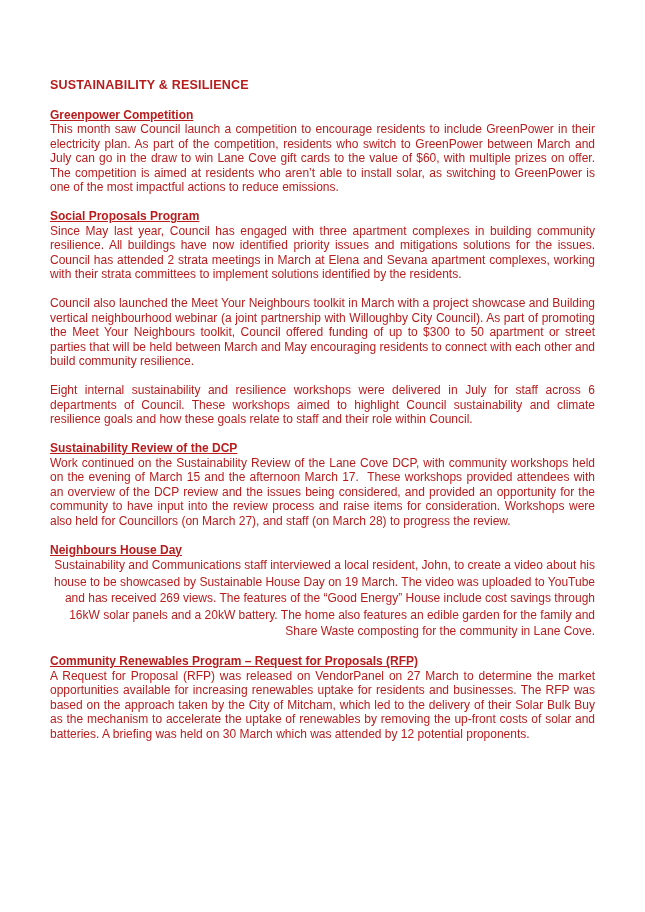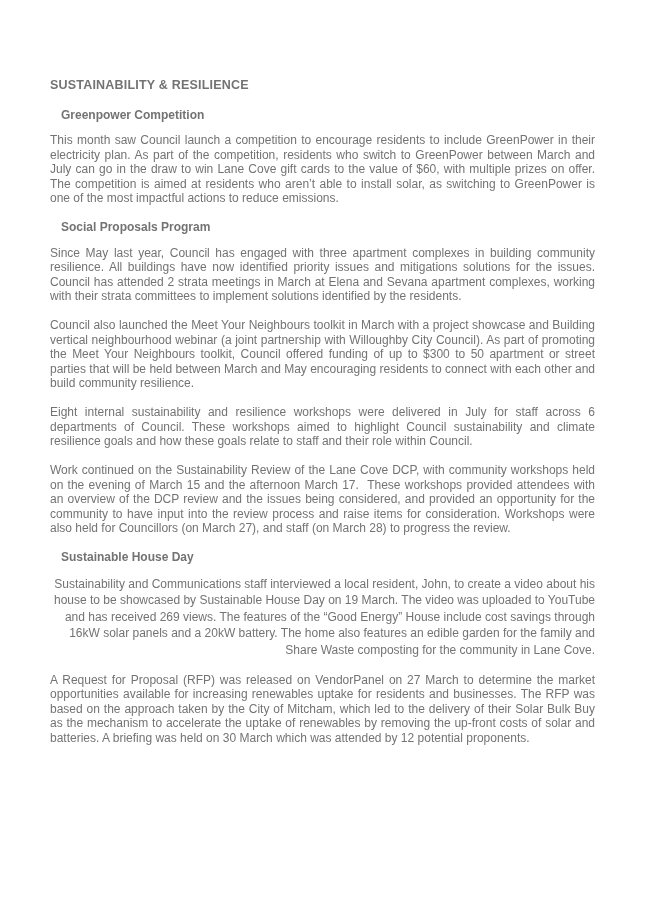--- a/index.html
+++ b/index.html
@@ -10,36 +10,37 @@
   .page {
     position: relative;
     width: 645px;
     height: 912px;
     box-sizing: border-box;
     background: #ffffff;
     padding: 78px 50px 0 50px;
     font-family: "Liberation Sans", sans-serif;
     font-size: 12px;
     line-height: 14.5px;
-    color: #737373;
+    color: #b91c1c;
     overflow: hidden;
   }
   .doc-title {
     font-size: 12.5px;
     font-weight: 700;
     margin: 0 0 15px 0;
     letter-spacing: 0.2px;
   }
   .section {
     margin: 0;
   }
   .section-heading {
     font-size: 12px;
     font-weight: 700;
-    margin: 11px;
+    margin: 0;
+    text-decoration: underline;
   }
   .para {
     margin: 0 0 14.5px 0;
     text-align: justify;
   }
   .para.ragged {
     text-align: right;
     line-height: 16.5px;
   }
   .i {
@@ -61,25 +62,27 @@
     <h2 class="section-heading">Social Proposals Program</h2>
     <p class="para"><span>Since May last year, Council has engaged with three apartment complexes in building community resilience. All buildings have now identified priority issues and mitigations solutions for the issues. Council has attended 2 strata meetings in March at Elena and Sevana apartment complexes, working with their strata committees to implement solutions identified by the residents.</span></p>
     <p class="para"><span>Council also launched the </span><span class="i">Meet Your Neighbours</span><span> toolkit in March with a project showcase and Building vertical neighbourhood webinar (a joint partnership with Willoughby City Council). As part of promoting the </span><span class="i">Meet Your Neighbours</span><span> toolkit, Council offered funding of up to $300 to 50 apartment or street parties that will be held between March and May encouraging residents to connect with each other and build community resilience.</span></p>
   </section>
 
   <section class="section">
     <p class="para"><span>Eight internal sustainability and resilience workshops were delivered in July for staff across 6 departments of Council. These workshops aimed to highlight Council sustainability and climate resilience goals and how these goals relate to staff and their role within Council.</span></p>
   </section>
 
   <section class="section">
+    <h2 class="section-heading">Sustainability Review of the DCP</h2>
     <p class="para"><span>Work continued on the Sustainability Review of the Lane Cove DCP, with community workshops held on the evening of March 15 and the afternoon March 17.&nbsp; These workshops provided attendees with an overview of the DCP review and the issues being considered, and provided an opportunity for the community to have input into the review process and raise items for consideration. Workshops were also held for Councillors (on March 27), and staff (on March 28) to progress the review.</span></p>
   </section>
 
   <section class="section">
-    <h2 class="section-heading">Sustainable House Day</h2>
+    <h2 class="section-heading">Neighbours House Day</h2>
     <p class="para ragged"><span>Sustainability and Communications staff interviewed a local resident, John, to create a video about his house to be showcased by Sustainable House Day on 19 March. The video was uploaded to YouTube and has received 269 views. The features of the “Good Energy” House include cost savings through 16kW solar panels and a 20kW battery. The home also features an edible garden for the family and Share Waste composting for the community in Lane Cove.</span></p>
   </section>
 
   <section class="section">
+    <h2 class="section-heading">Community Renewables Program – Request for Proposals (RFP)</h2>
     <p class="para"><span>A Request for Proposal (RFP) was released on VendorPanel on 27 March to determine the market opportunities available for increasing renewables uptake for residents and businesses. The RFP was based on the approach taken by the City of Mitcham, which led to the delivery of their Solar Bulk Buy as the mechanism to accelerate the uptake of renewables by removing the up-front costs of solar and batteries. A briefing was held on 30 March which was attended by 12 potential proponents.</span></p>
   </section>
 
 </div>
 
 </body></html>

